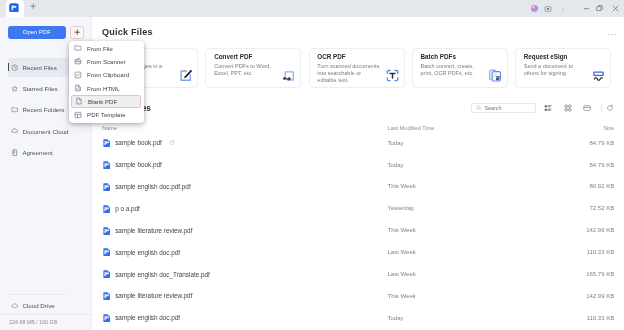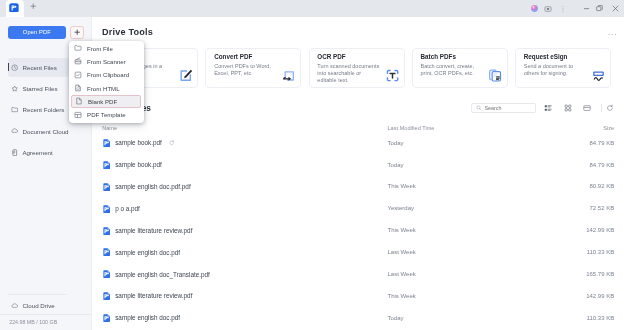--- a/index.html
+++ b/index.html
@@ -176,21 +176,21 @@
       <svg class="sb-ico" viewBox="0 0 14 14">
         <path d="M3.4 10.2a2.3 2.3 0 0 1 .25-4.55 3.3 3.3 0 0 1 6.35-.25 2.4 2.4 0 0 1 .5 4.8z" fill="none" stroke="#6b707c" stroke-width="1"></path>
       </svg>
       <span>Cloud Drive</span>
     </div>
     <div class="storage-sep"></div>
     <div class="storage">224.98 MB / 100 GB</div>
   </div>
 
   <div class="main">
-    <div class="qt-title">Drive Tools</div>
+    <div class="qt-title">Quick Files</div>
     <div class="qt-more">···</div>
     <div class="cards" id="cards">
         <div class="card">
           <h4>Edit PDF</h4>
           <p>Edit text, images in a PDF.</p>
           <svg class="cico" viewBox="0 0 18 18">
             <path d="M10.2 3.6H3.8v11.0h11.0V8.4" fill="none" stroke="#7ba5f2" stroke-width="1.7" stroke-linecap="round" stroke-linejoin="round"></path>
             <path d="M15.4 2.0L8.2 9.8l-1.0 2.6 2.6-1.0 7.2-7.8z" fill="#21262e"></path>
           </svg>
         </div>

